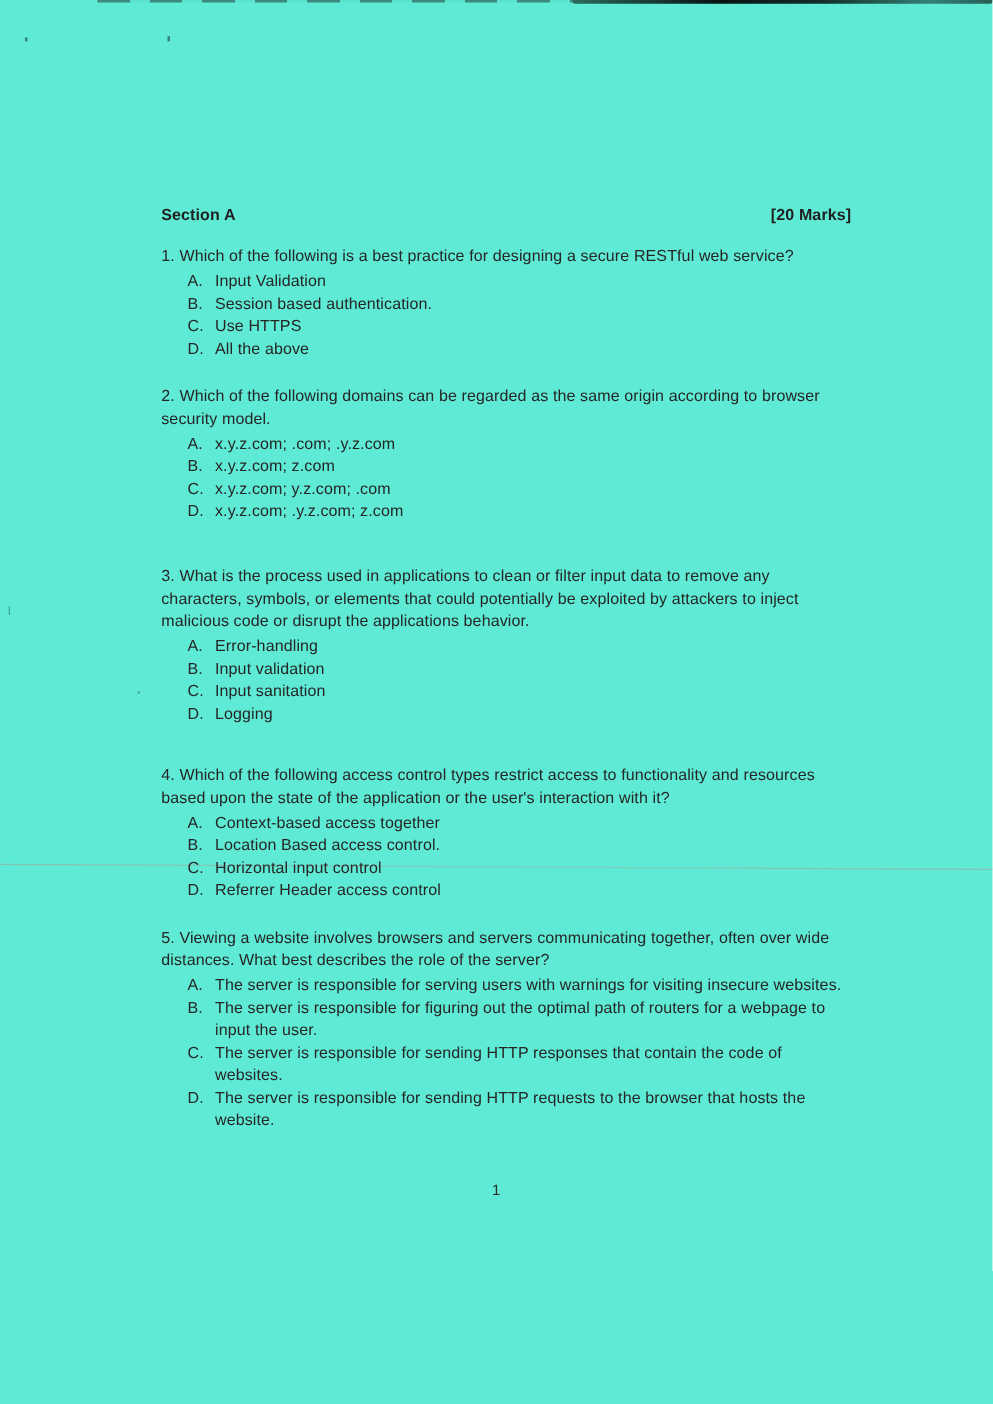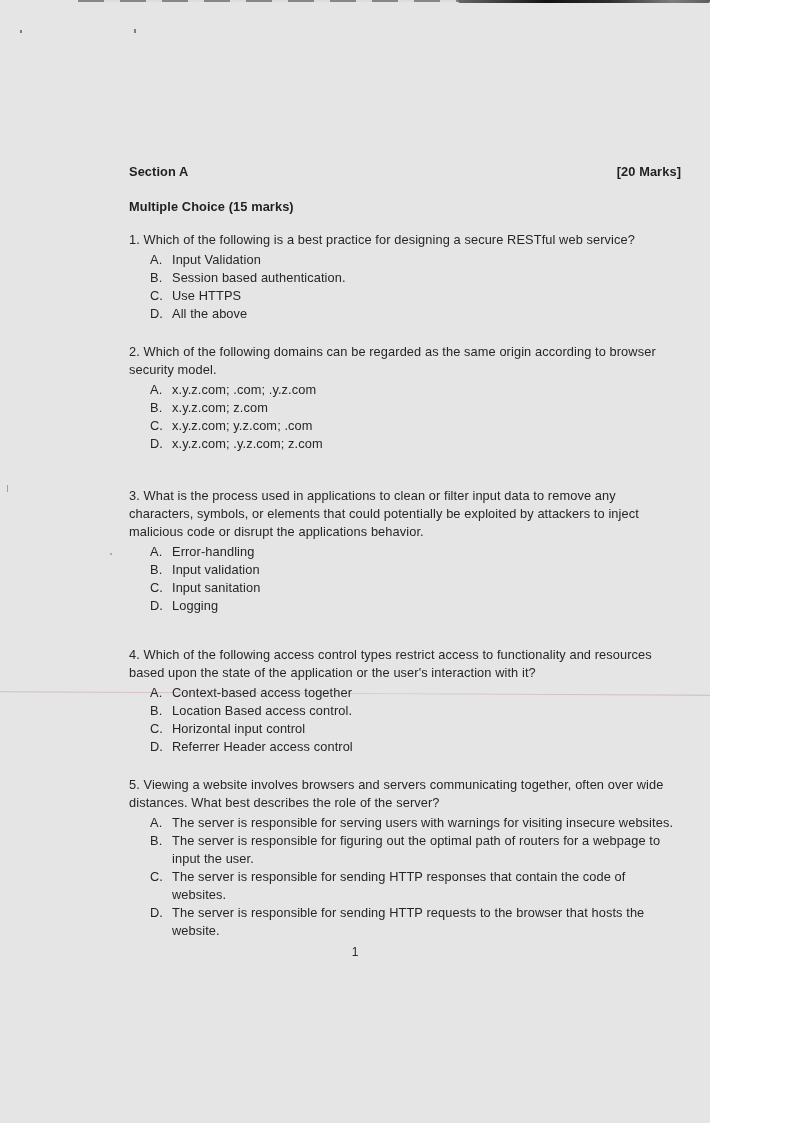--- a/index.html
+++ b/index.html
@@ -3,22 +3,22 @@
 <meta charset="utf-8">
 <style>
   html, body {
     margin: 0; padding: 0;
     width: 794px; height: 1123px;
     overflow: hidden;
     background: #ffffff;
   }
   .sheet {
     position: relative;
-    width: 710px; height: 1123px;
-    background: #e5e5e5;
+    width: 794px; height: 1123px;
+    background: #5eead4;
     font-family: "Liberation Sans", sans-serif;
     color: #262626;
   }
   
   .scan-top-a {
     position: absolute; top: 0; left: 78px; width: 380px; height: 2px;
     background: repeating-linear-gradient(to right,
       rgba(20,20,20,0.45) 0 26px, rgba(20,20,20,0.04) 26px 42px);
   }
   .scan-top-b {
@@ -80,21 +80,20 @@
   <div class="speck s3"></div>
   <div class="speck s4"></div>
 
   <div class="content">
 
     <div class="header-row">
       <span class="bold">Section A</span>
       <span class="bold">[20 Marks]</span>
     </div>
 
-    <div class="subtitle bold">Multiple Choice (15 marks)</div>
 
     <div class="question q1">
       <div class="q-text">1. Which of the following is a best practice for designing a secure RESTful web service?</div>
       <div class="options">
         <div class="option">
           <span class="letter">A.</span>
           <span class="opt-text">Input Validation</span>
         </div>
         <div class="option">
           <span class="letter">B.</span>

